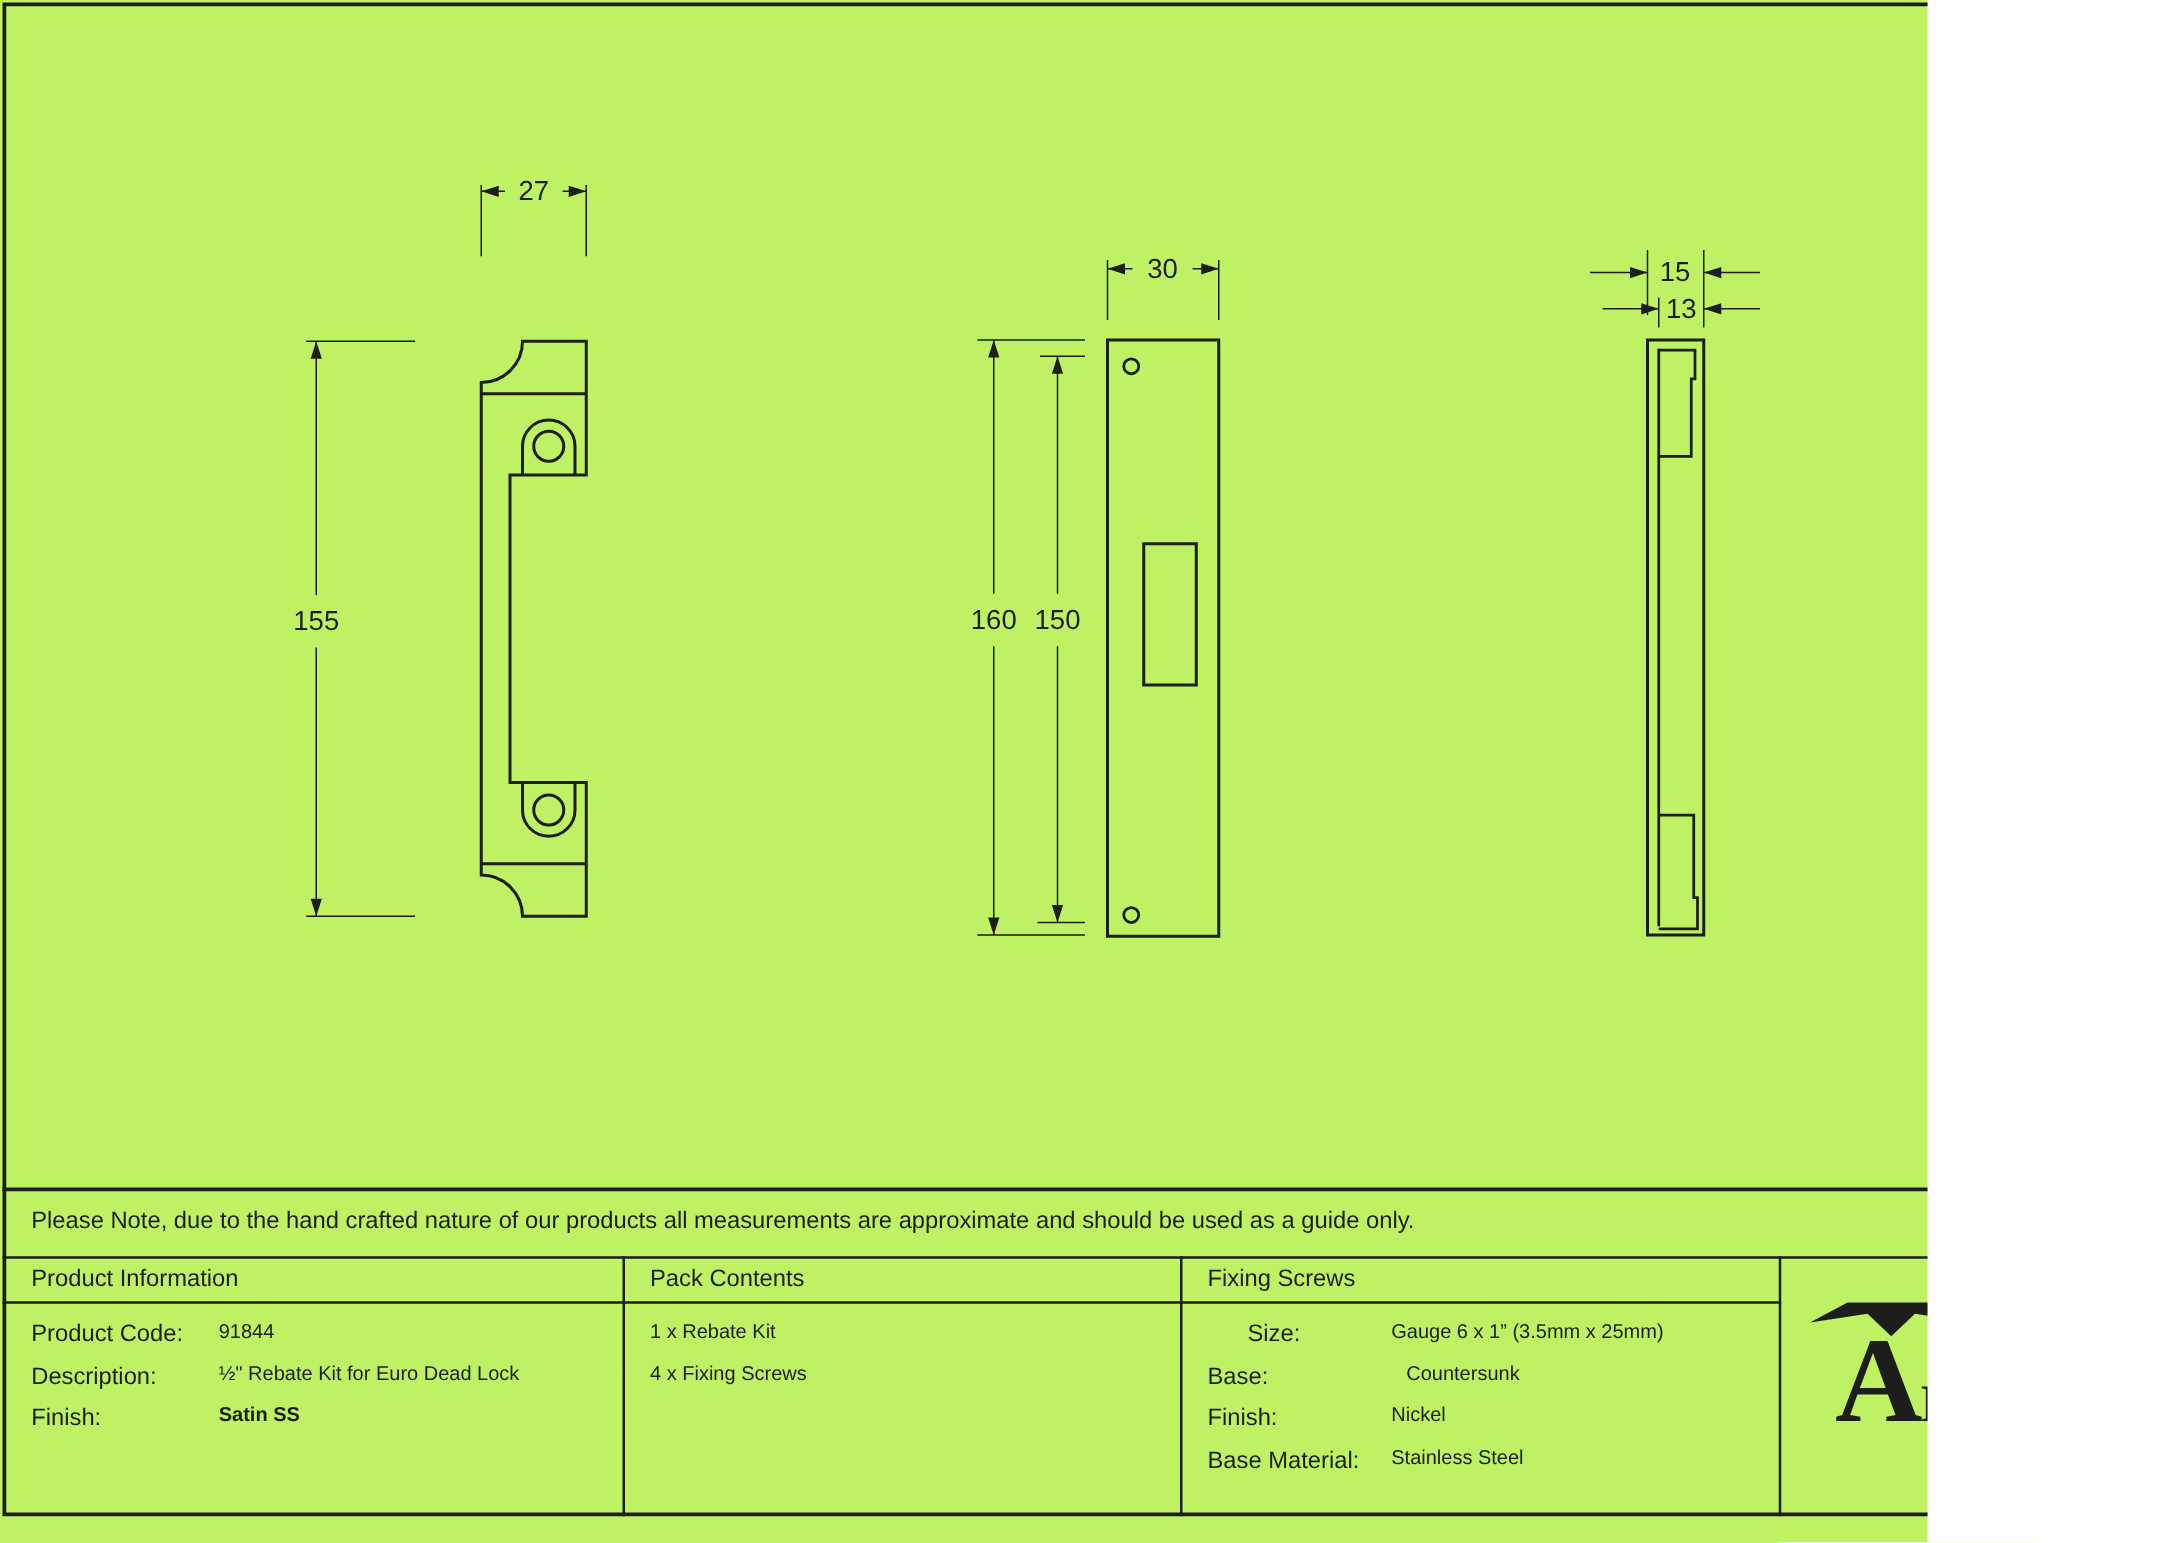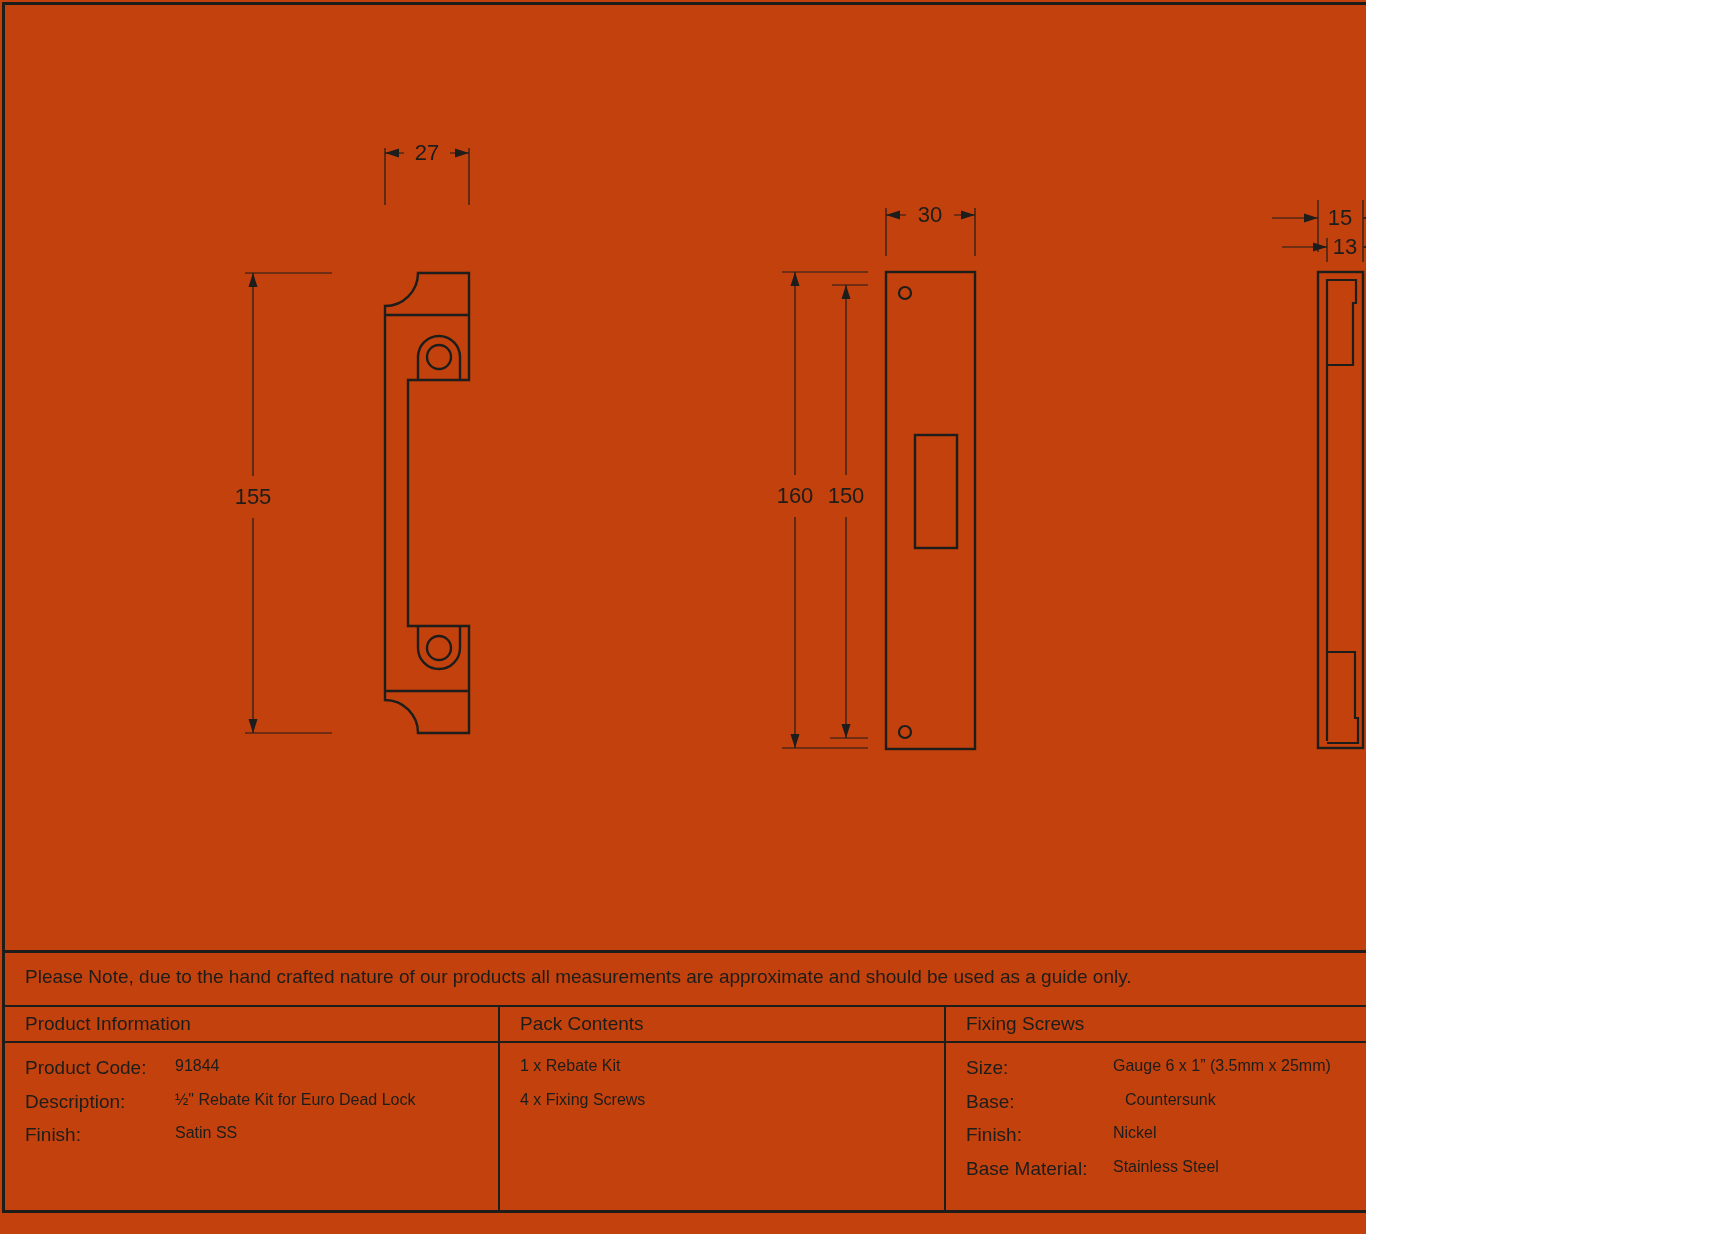--- a/index.html
+++ b/index.html
@@ -1,16 +1,16 @@
 <!DOCTYPE html>
 <html><head>
 <meta charset="utf-8">
 <style>
   html,body{margin:0;padding:0;background:#ffffff;}
-  .page{position:relative;width:1366px;height:1234px;background:#c2410c;overflow:hidden;
+  .page{position:relative;width:1542px;height:1234px;background:#bef264;overflow:hidden;
         font-family:"Liberation Sans",sans-serif;color:#1d1d1b;}
   .frame{position:absolute;left:2px;top:2px;width:1714px;height:1211px;
          border:3px solid #1d1d1b;box-sizing:border-box;}
   .hline,.vline{position:absolute;background:#1d1d1b;}
   svg text{font-family:"Liberation Sans",sans-serif;}
   .note-text{position:absolute;left:25px;top:966px;font-size:19px;}
   .th{position:absolute;top:1013px;font-size:19px;}
   .cell-label{position:absolute;font-size:19px;}
   .cell-value{position:absolute;font-size:16px;}
   .logo-word{position:absolute;left:1468px;top:1056px;white-space:nowrap;
@@ -115,28 +115,28 @@
   <div class="th" style="left:25px;">Product Information</div>
   <div class="th" style="left:520px;">Pack Contents</div>
   <div class="th" style="left:966px;">Fixing Screws</div>
 
   
   <div class="cell-label" style="left:25px;top:1057px;">Product Code:</div>
   <div class="cell-value" style="left:175px;top:1057px;">91844</div>
   <div class="cell-label" style="left:25px;top:1091px;">Description:</div>
   <div class="cell-value" style="left:175px;top:1091px;">½" Rebate Kit for Euro Dead Lock</div>
   <div class="cell-label" style="left:25px;top:1124px;">Finish:</div>
-  <div class="cell-value" style="left:175px;top:1124px;">Satin SS</div>
+  <div class="cell-value" style="left:175px;top:1124px;font-weight:bold;">Satin SS</div>
 
   
   <div class="cell-value" style="left:520px;top:1057px;">1 x Rebate Kit</div>
   <div class="cell-value" style="left:520px;top:1091px;">4 x Fixing Screws</div>
 
   
-  <div class="cell-label" style="left:966px;top:1057px;text-align:center;">Size:</div>
+  <div class="cell-label" style="left:998px;top:1057px;text-align:center;">Size:</div>
   <div class="cell-value" style="left:1113px;top:1057px;">Gauge 6 x 1” (3.5mm x 25mm)</div>
   <div class="cell-label" style="left:966px;top:1091px;">Base:</div>
   <div class="cell-value" style="left:1113px;top:1091px;margin-left:12px;">Countersunk</div>
   <div class="cell-label" style="left:966px;top:1124px;">Finish:</div>
   <div class="cell-value" style="left:1113px;top:1124px;">Nickel</div>
   <div class="cell-label" style="left:966px;top:1158px;">Base Material:</div>
   <div class="cell-value" style="left:1113px;top:1158px;">Stainless Steel</div>
 
   
   <div>

